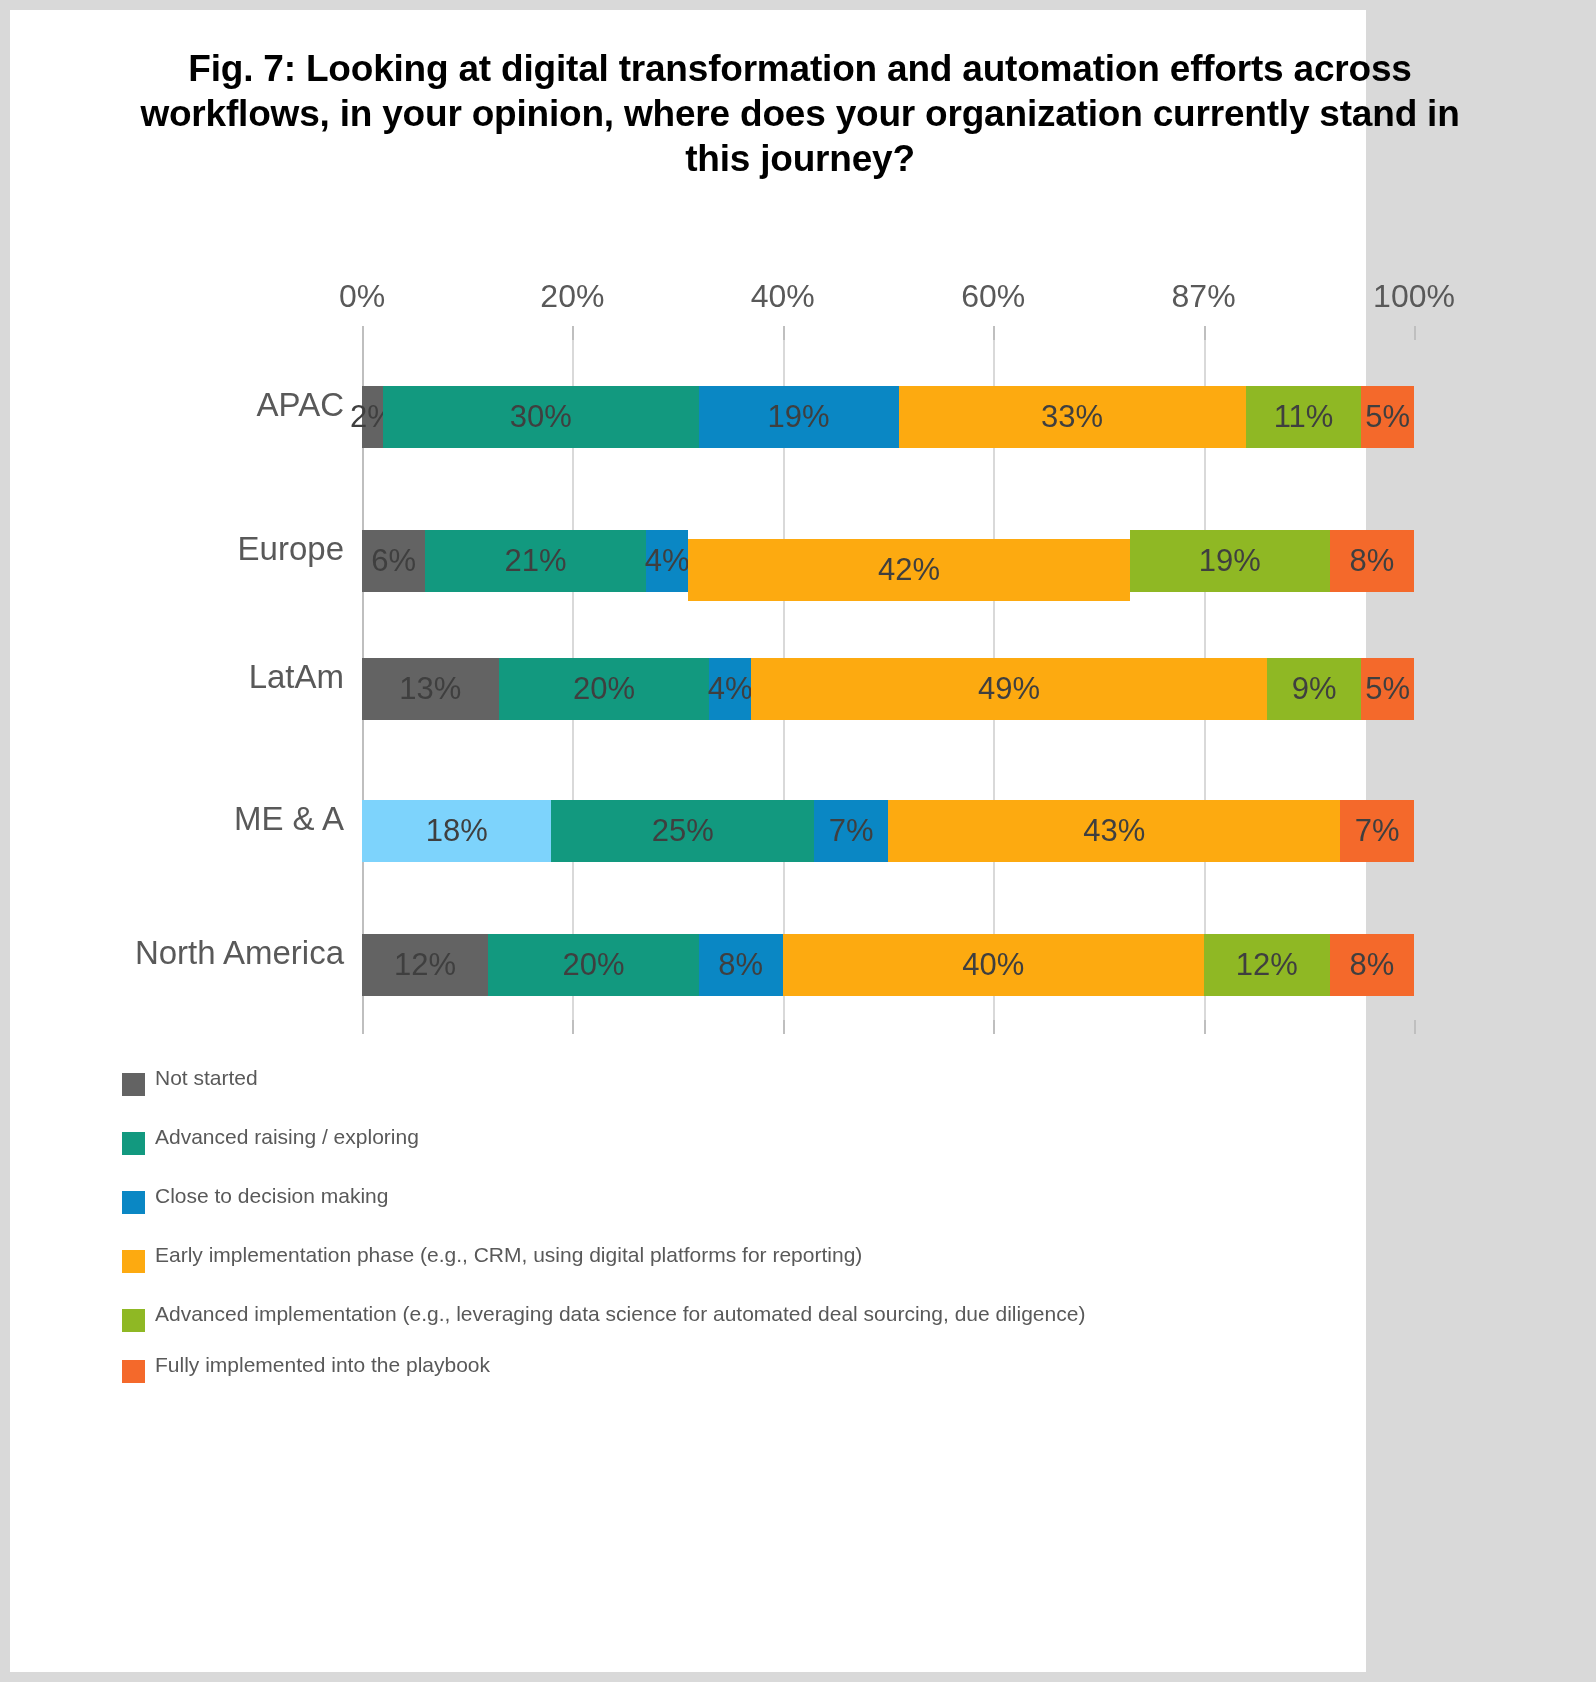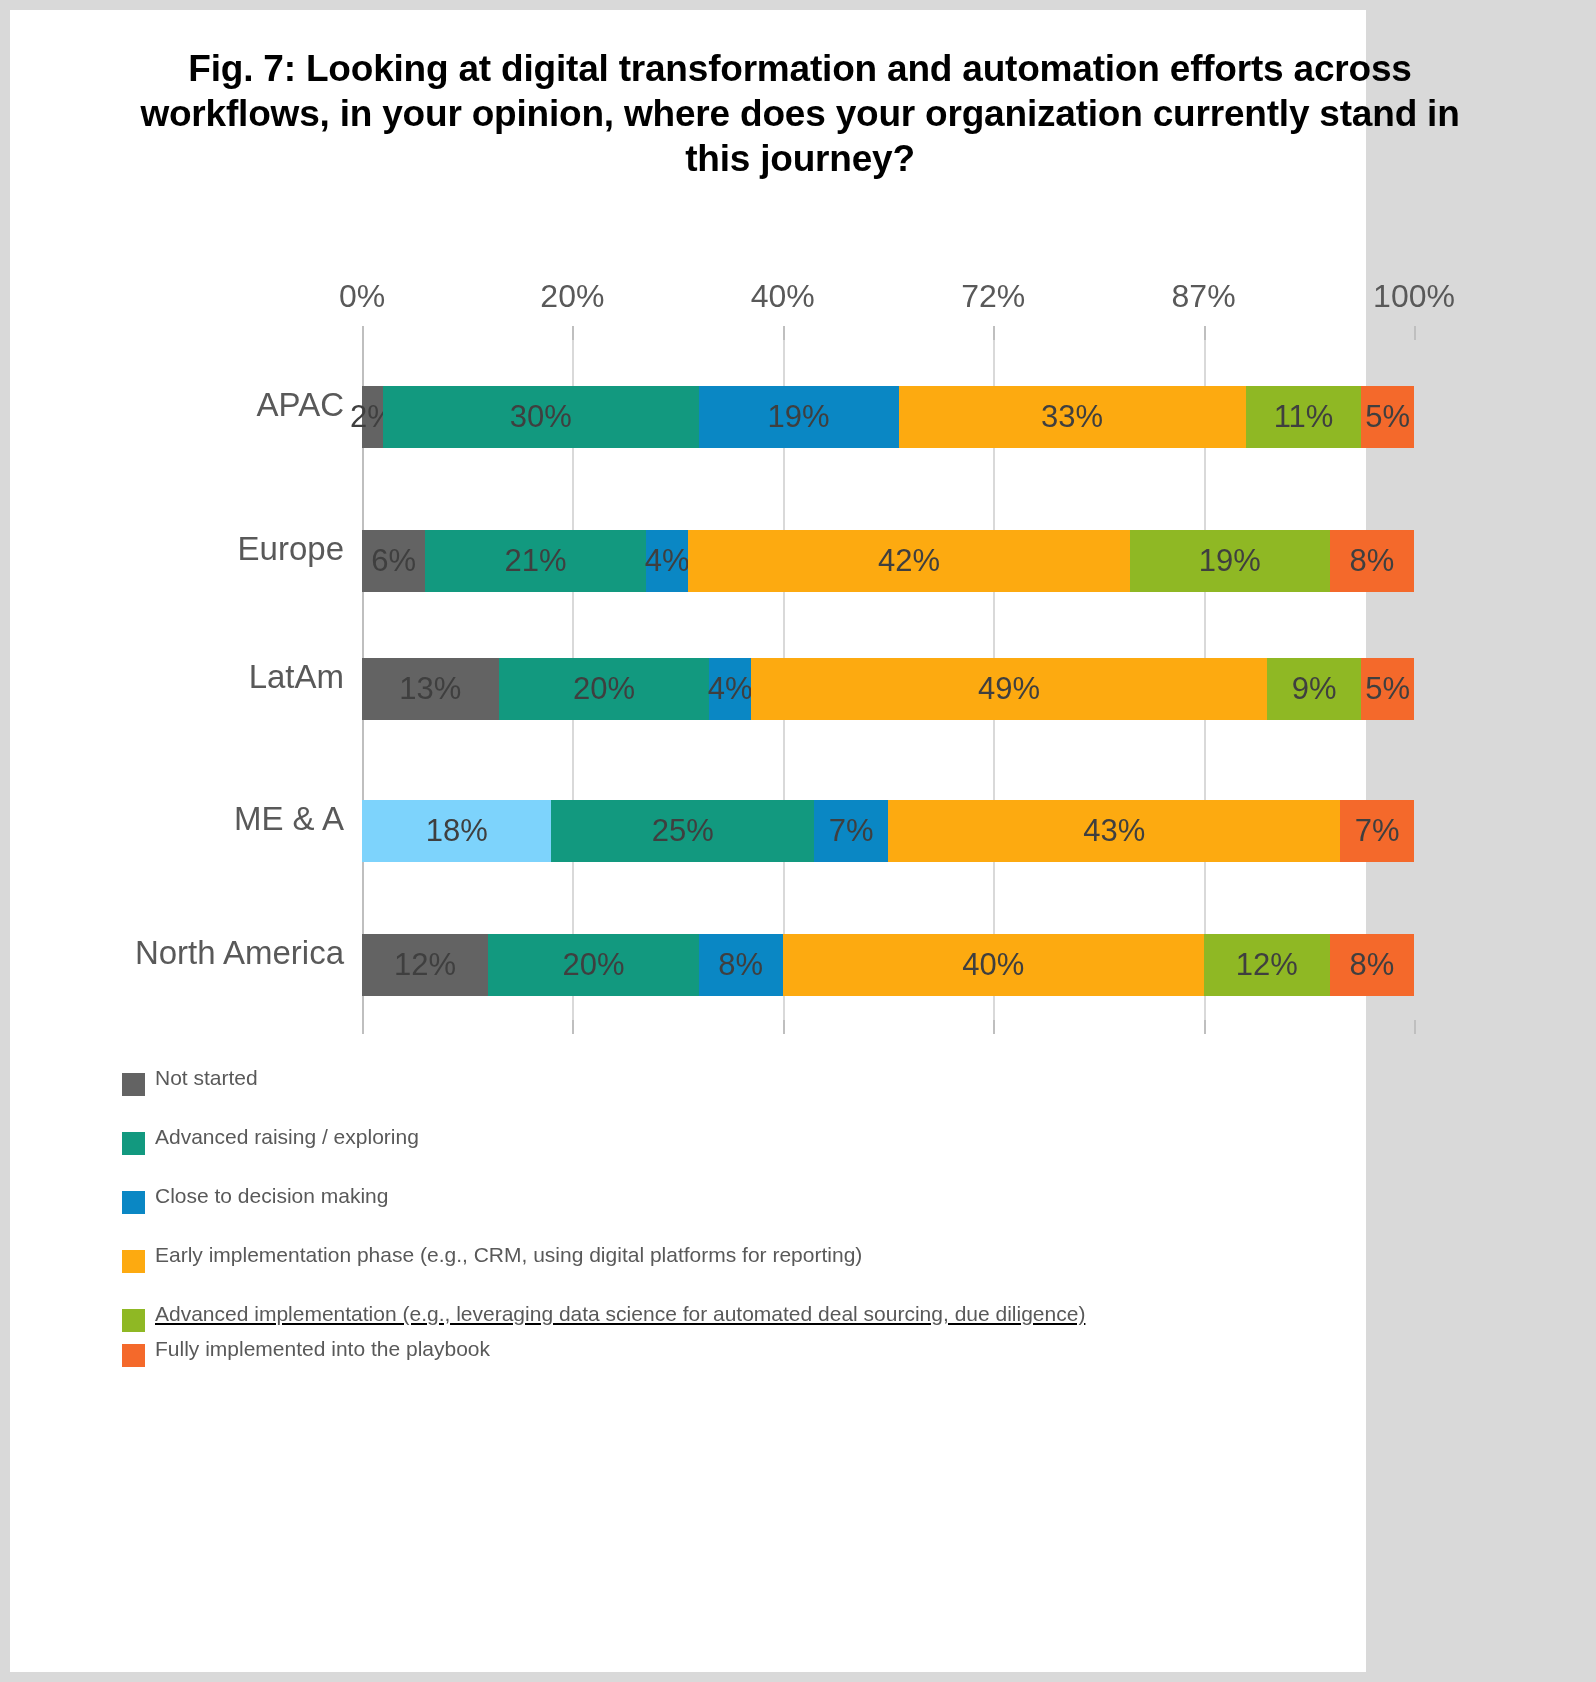--- a/index.html
+++ b/index.html
@@ -129,21 +129,21 @@
     margin-top: 8px;
     margin-right: 10px;
     flex: 0 0 auto;
   }
   .legend-text {
     font-size: 21px;
     color: #595959;
     line-height: 1.28;
     max-width: 1330px;
   }
-  .legend-item.tight { margin-bottom: 4px; text-decoration: underline; }
+  .legend-item.tight { margin-bottom: 20px; }
 </style>
 </head>
 <body>
 
 <div class="canvas">
 
   <div class="chart-title">Fig. 7: Looking at digital transformation and automation efforts across workflows, in your opinion, where does your organization currently stand in this journey?</div>
 
   <div class="axis-left"></div>
   <div class="plot" id="plot">
@@ -154,21 +154,21 @@
       <div class="tick-top" style="left: 210.4px;"></div>
       <div class="bottom-tick" style="left: 210.4px;"></div>
       <div class="xlabel" style="left: 210.4px;">20%</div>
       <div class="gridline" style="left: 420.8px;"></div>
       <div class="tick-top" style="left: 420.8px;"></div>
       <div class="bottom-tick" style="left: 420.8px;"></div>
       <div class="xlabel" style="left: 420.8px;">40%</div>
       <div class="gridline" style="left: 631.2px;"></div>
       <div class="tick-top" style="left: 631.2px;"></div>
       <div class="bottom-tick" style="left: 631.2px;"></div>
-      <div class="xlabel" style="left: 631.2px;">72%</div>
+      <div class="xlabel" style="left: 631.2px;">60%</div>
       <div class="gridline" style="left: 841.6px;"></div>
       <div class="tick-top" style="left: 841.6px;"></div>
       <div class="bottom-tick" style="left: 841.6px;"></div>
       <div class="xlabel" style="left: 841.6px;">87%</div>
       <div class="gridline" style="left: 1052px;"></div>
       <div class="tick-top" style="left: 1052px;"></div>
       <div class="bottom-tick" style="left: 1052px;"></div>
       <div class="xlabel" style="left: 1052px;">100%</div>
       <div class="row" style="top: 46px;">
         <div class="cat-label">APAC</div>
@@ -195,21 +195,21 @@
         <div class="cat-label">Europe</div>
         <div class="seg" style="left: 0px; width: 63.12px; background: rgb(99, 99, 99);">
           <span>6%</span>
         </div>
         <div class="seg" style="left: 63.12px; width: 220.92px; background: rgb(18, 153, 127);">
           <span>21%</span>
         </div>
         <div class="seg" style="left: 284.04px; width: 42.08px; background: rgb(10, 135, 196);">
           <span>4%</span>
         </div>
-        <div class="seg" style="left: 326.12px; width: 441.84px; background: rgb(253, 170, 16);">
+        <div class="seg" style="left: 326.12px; width: 441.84px; background: rgb(253, 170, 16); margin-top: 9px;">
           <span>42%</span>
         </div>
         <div class="seg" style="left: 767.96px; width: 199.88px; background: rgb(143, 184, 36);">
           <span>19%</span>
         </div>
         <div class="seg" style="left: 967.84px; width: 84.16px; background: rgb(244, 105, 43);">
           <span>8%</span>
         </div>
       </div>
       <div class="row" style="top: 318px;">

